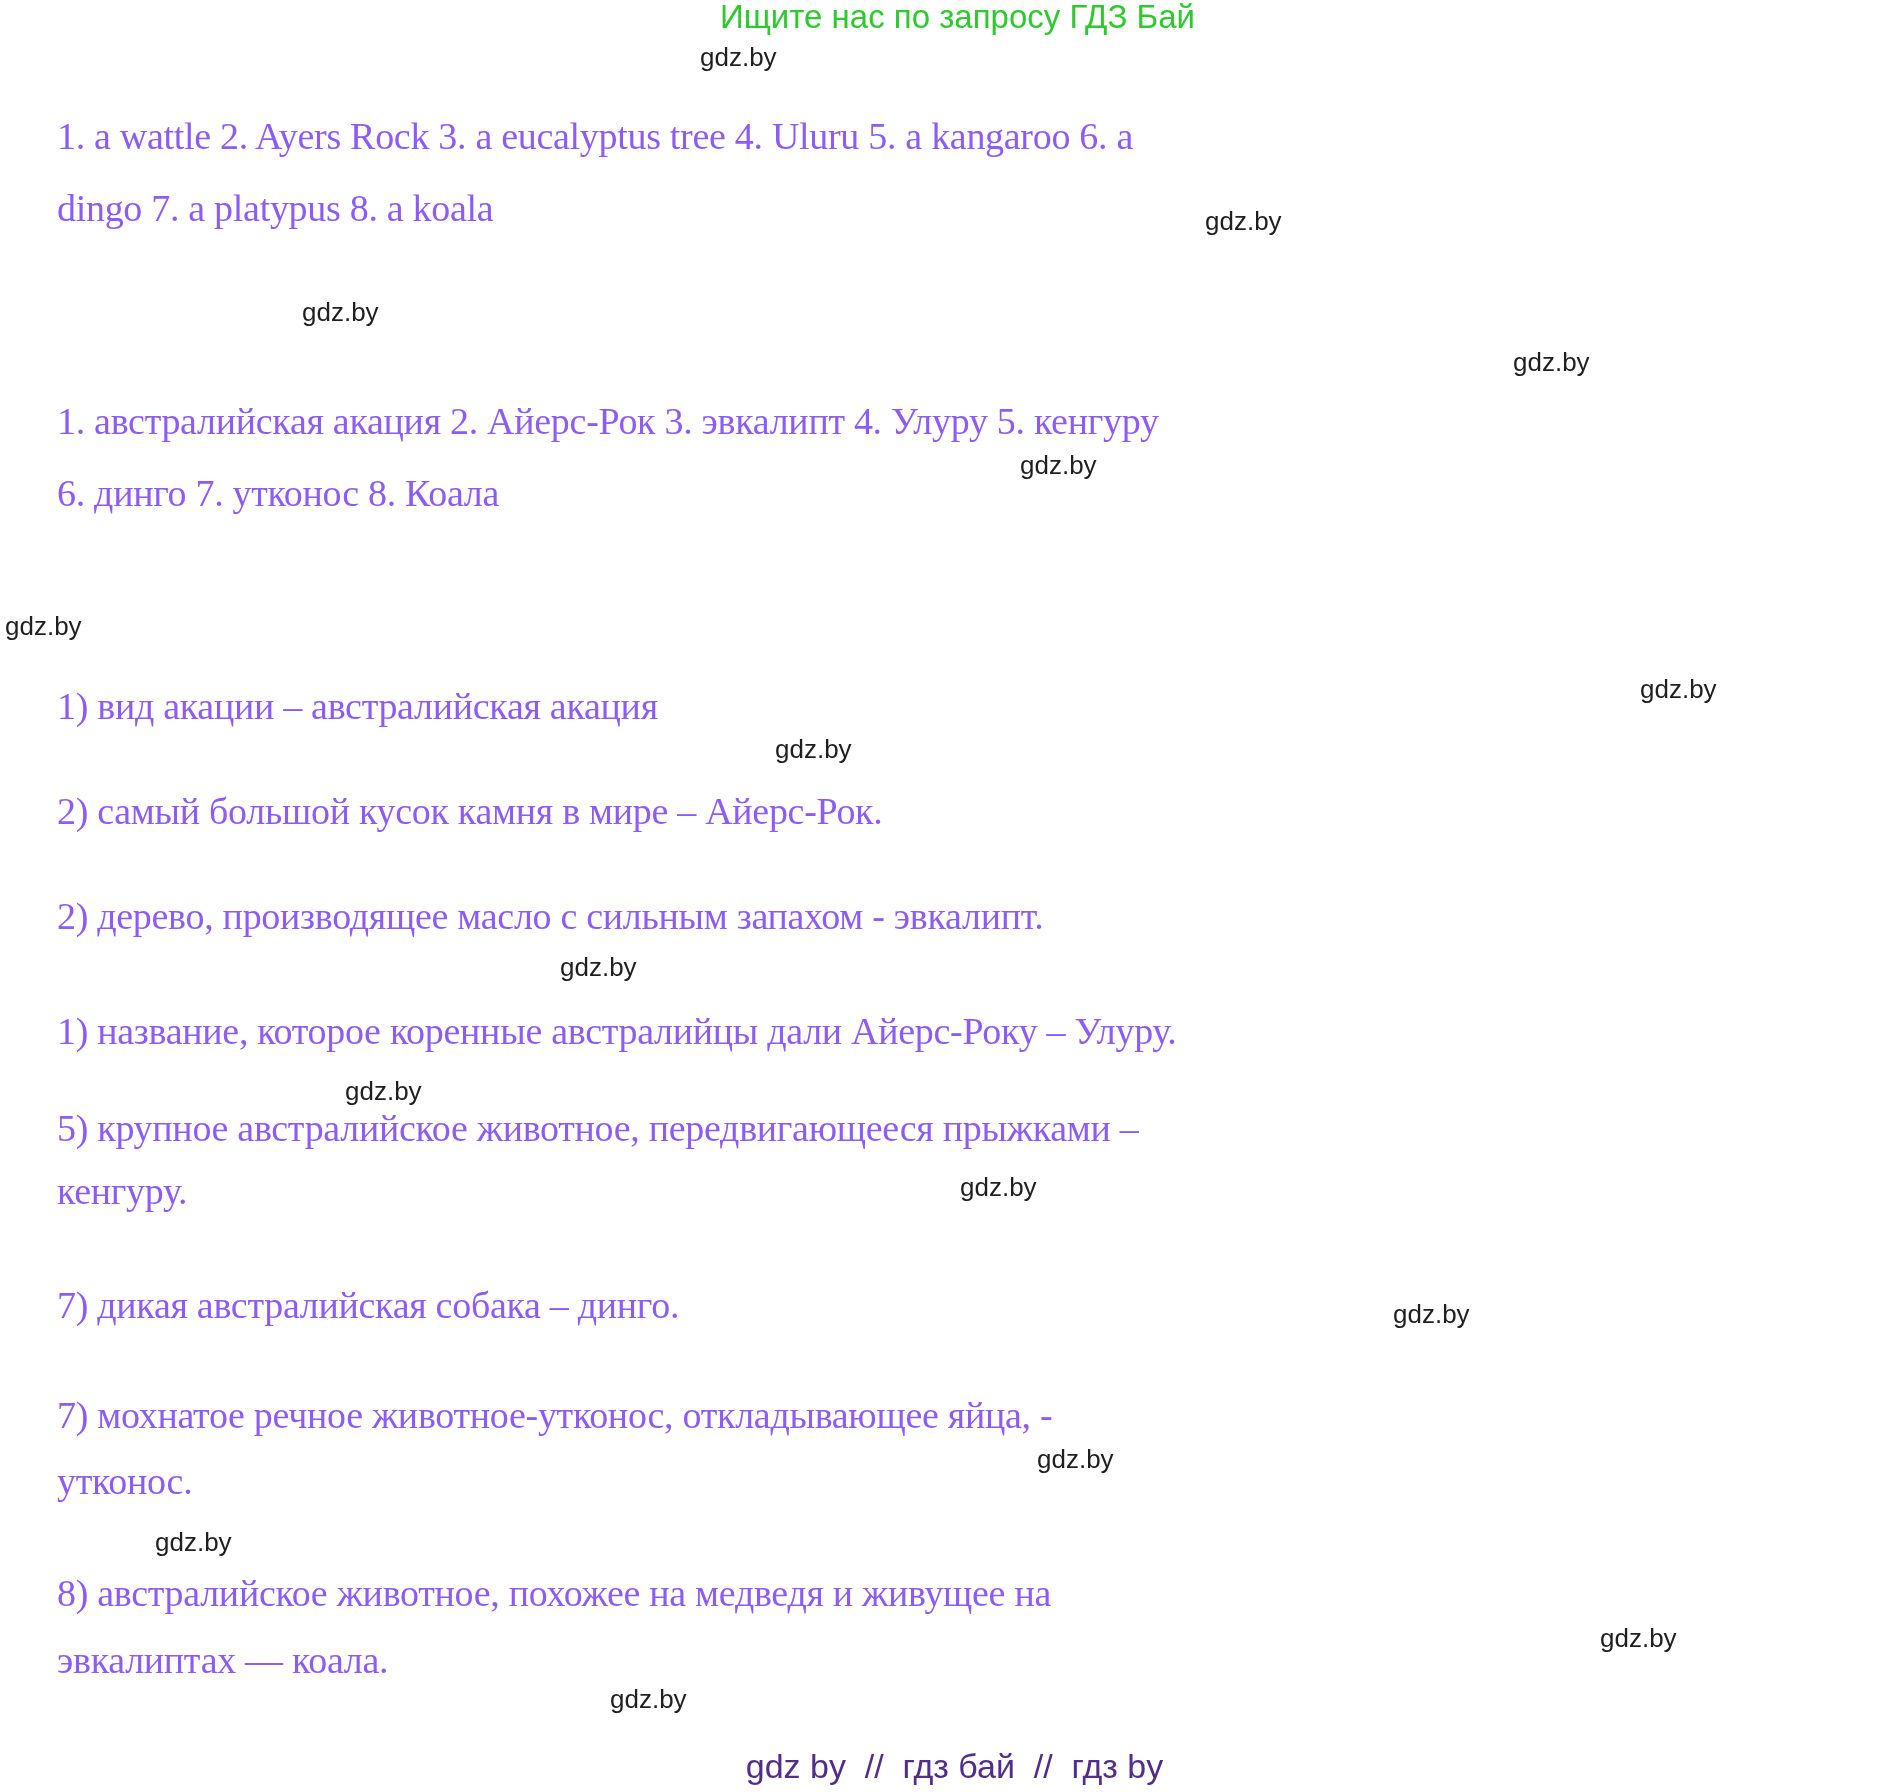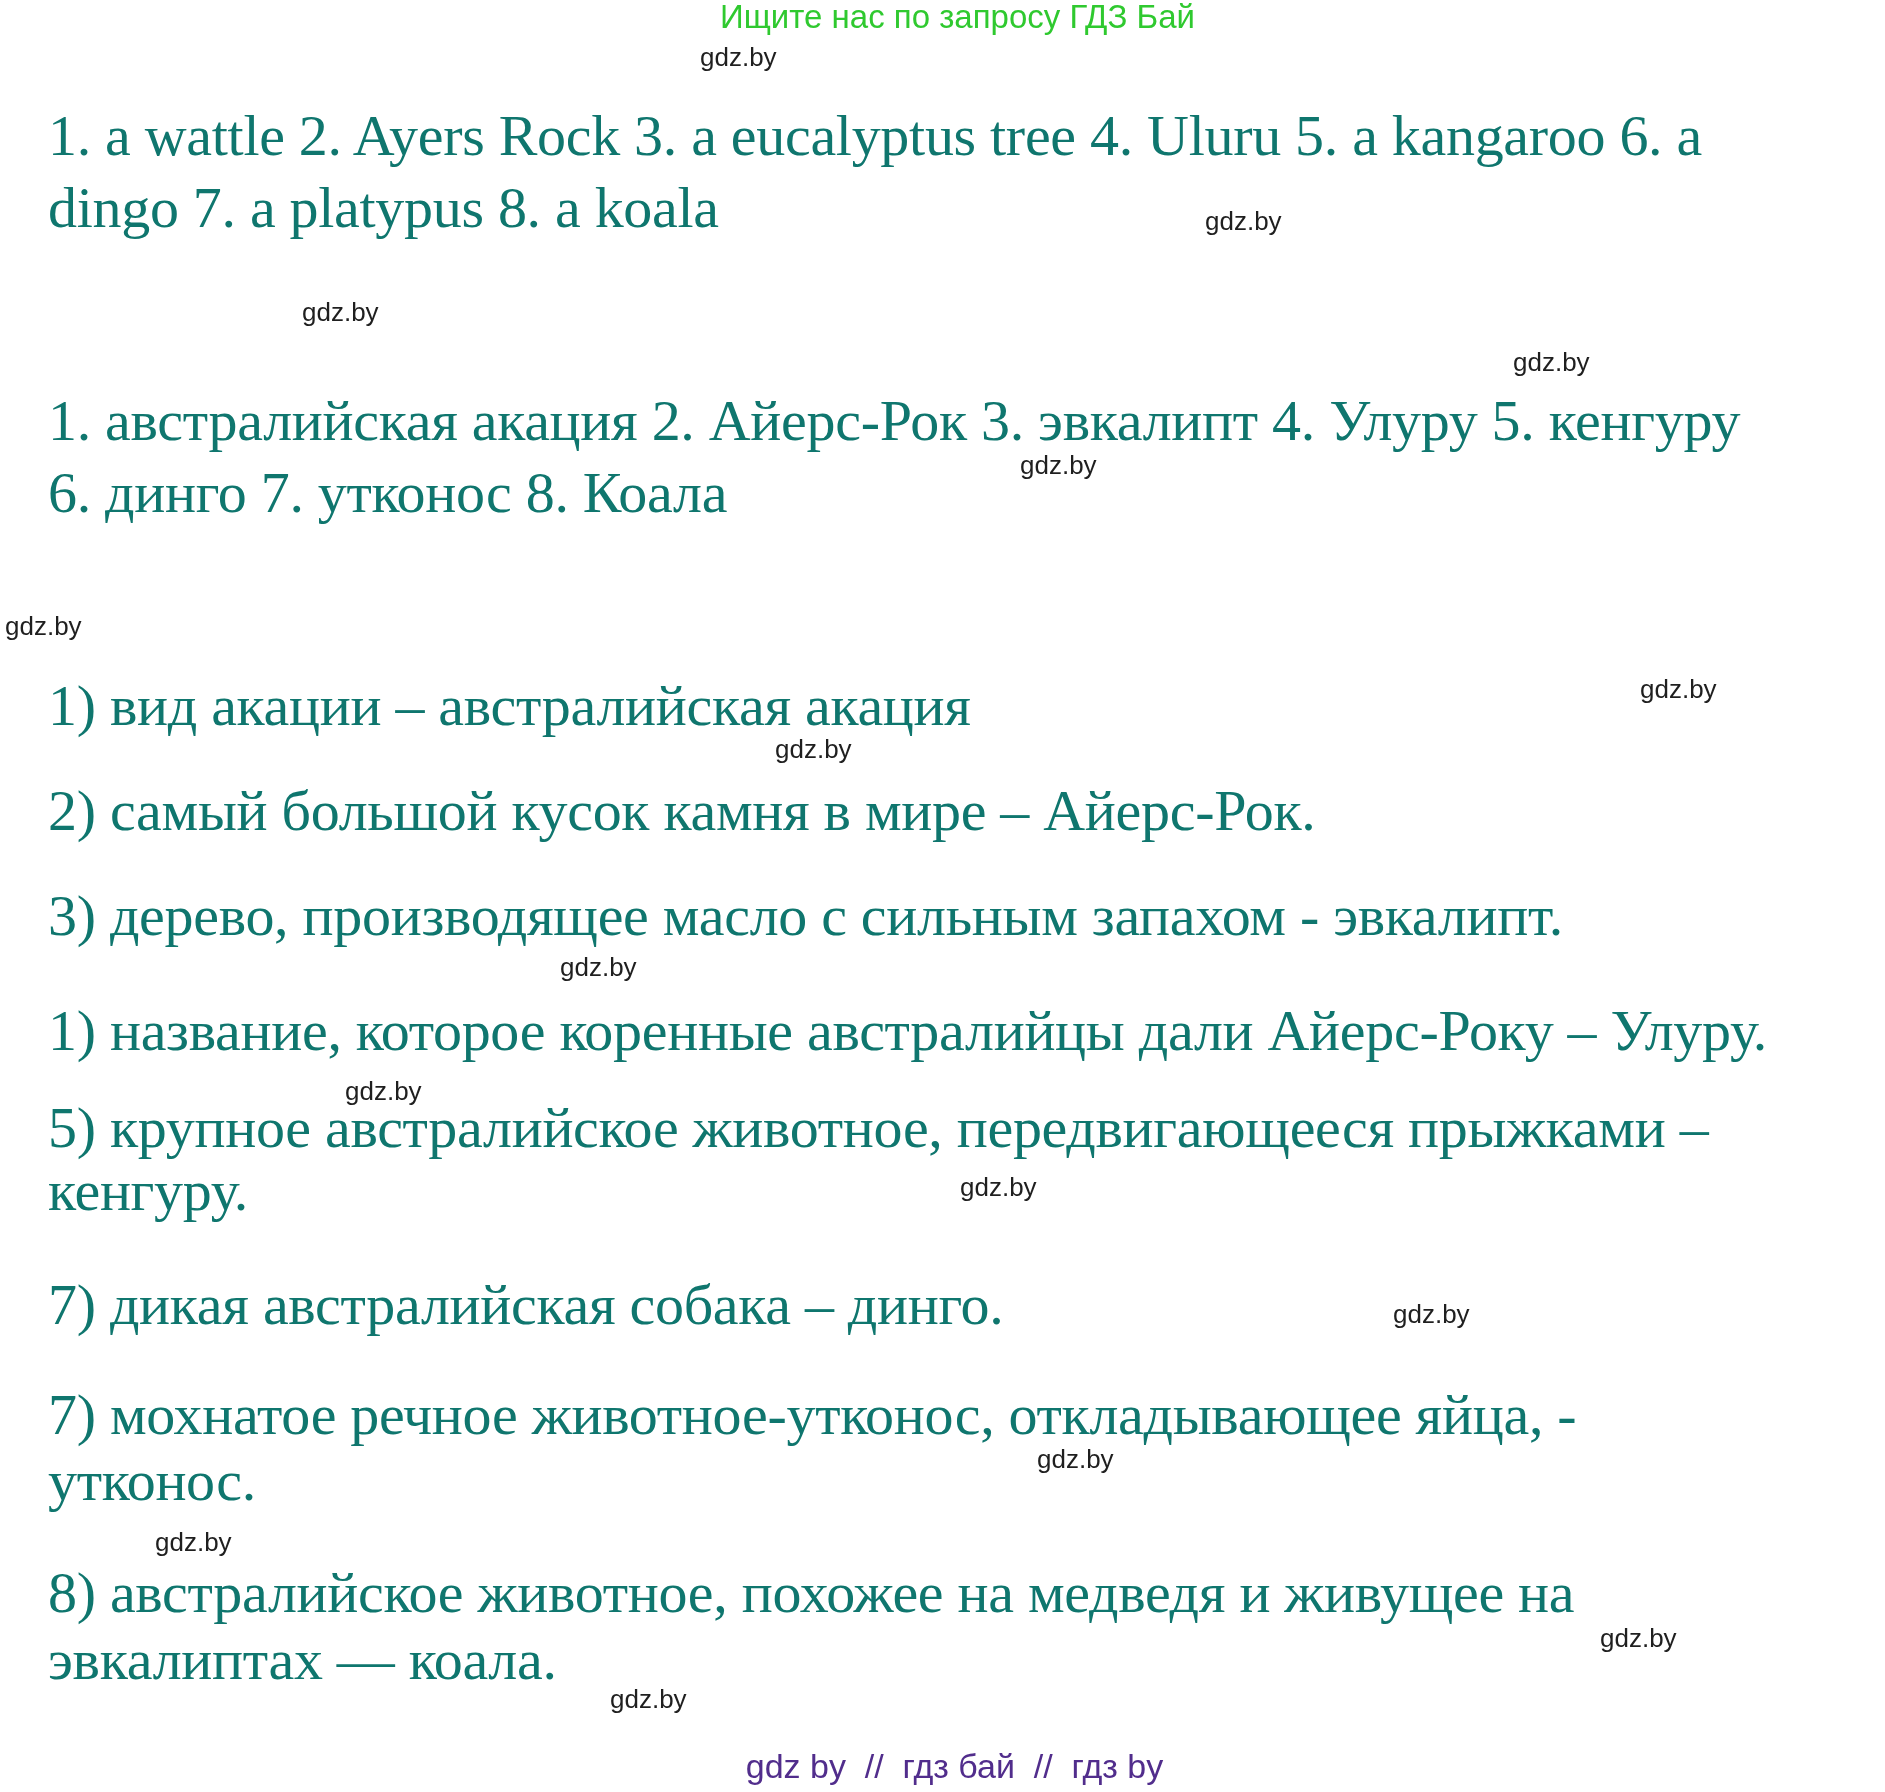--- a/index.html
+++ b/index.html
@@ -10,22 +10,22 @@
   .promo{
     position:absolute;top:-2px;left:30px;right:0;text-align:center;
     font-family:"Liberation Sans",sans-serif;font-size:33px;font-weight:400;
     color:#2fc92f;white-space:nowrap;
   }
   .wm{
     position:absolute;font-family:"Liberation Sans",sans-serif;
     font-size:26px;color:#1f1f1f;white-space:nowrap;line-height:1.15;
   }
   .sl{
-    position:absolute;left:48px;font-size:58px;line-height:62px;
-    color:#0f766e;white-space:nowrap;letter-spacing:-0.3px;
+    position:absolute;left:57px;font-size:38px;line-height:62px;
+    color:#8b5cf6;white-space:nowrap;letter-spacing:-0.3px;
   }
   .footer{
     position:absolute;top:1747px;left:0;right:0;text-align:center;
     font-family:"Liberation Sans",sans-serif;font-size:34px;color:#512d8c;
     white-space:pre;
     margin-left:24px;
   }
 </style>
 </head>
 <body>
@@ -50,21 +50,21 @@
 <div class="wm" style="top:1685px;left:610px">gdz.by</div>
 
 <div class="sl" style="top:105px">1. a wattle 2. Ayers Rock 3. a eucalyptus tree 4. Uluru 5. a kangaroo 6. a</div>
 <div class="sl" style="top:177px">dingo 7. a platypus 8. a koala</div>
 
 <div class="sl" style="top:390px">1. австралийская акация 2. Айерс-Рок 3. эвкалипт 4. Улуру 5. кенгуру</div>
 <div class="sl" style="top:462px">6. динго 7. утконос 8. Коала</div>
 
 <div class="sl" style="top:675px">1) вид акации – австралийская акация</div>
 <div class="sl" style="top:780px">2) самый большой кусок камня в мире – Айерс-Рок.</div>
-<div class="sl" style="top:885px">3) дерево, производящее масло с сильным запахом - эвкалипт.</div>
+<div class="sl" style="top:885px">2) дерево, производящее масло с сильным запахом - эвкалипт.</div>
 <div class="sl" style="top:1000px">1) название, которое коренные австралийцы дали Айерс-Року – Улуру.</div>
 <div class="sl" style="top:1097px">5) крупное австралийское животное, передвигающееся прыжками –</div>
 <div class="sl" style="top:1160px">кенгуру.</div>
 <div class="sl" style="top:1274px">7) дикая австралийская собака – динго.</div>
 <div class="sl" style="top:1384px">7) мохнатое речное животное-утконос, откладывающее яйца, -</div>
 <div class="sl" style="top:1450px">утконос.</div>
 <div class="sl" style="top:1562px">8) австралийское животное, похожее на медведя и живущее на</div>
 <div class="sl" style="top:1629px">эвкалиптах — коала.</div>
 
 <div class="footer">gdz by  //  гдз бай  //  гдз by</div>

